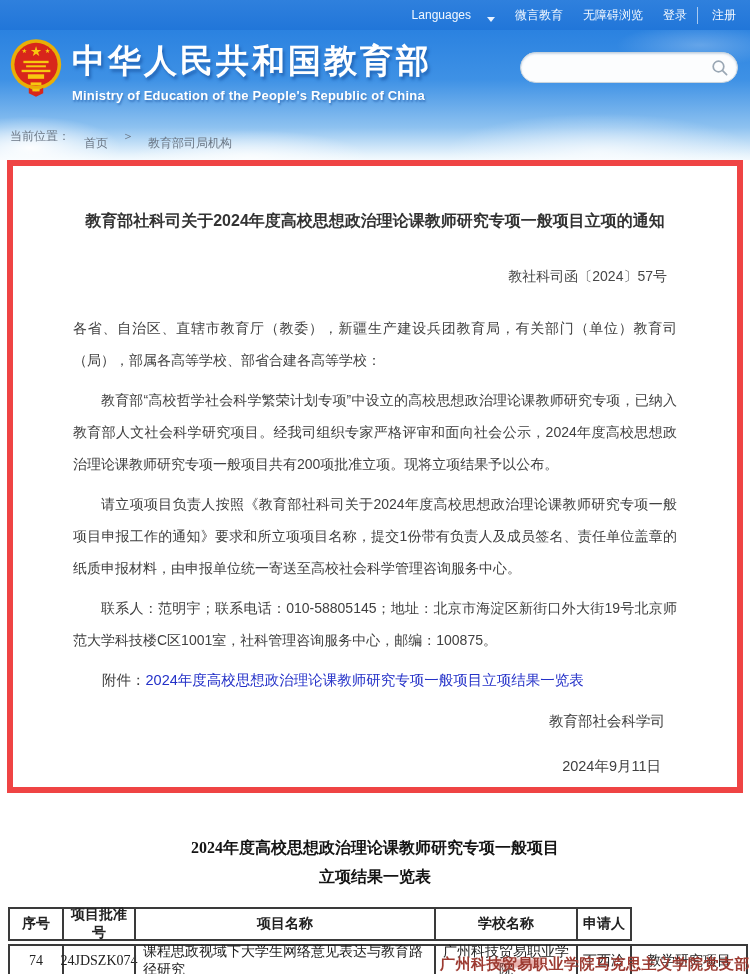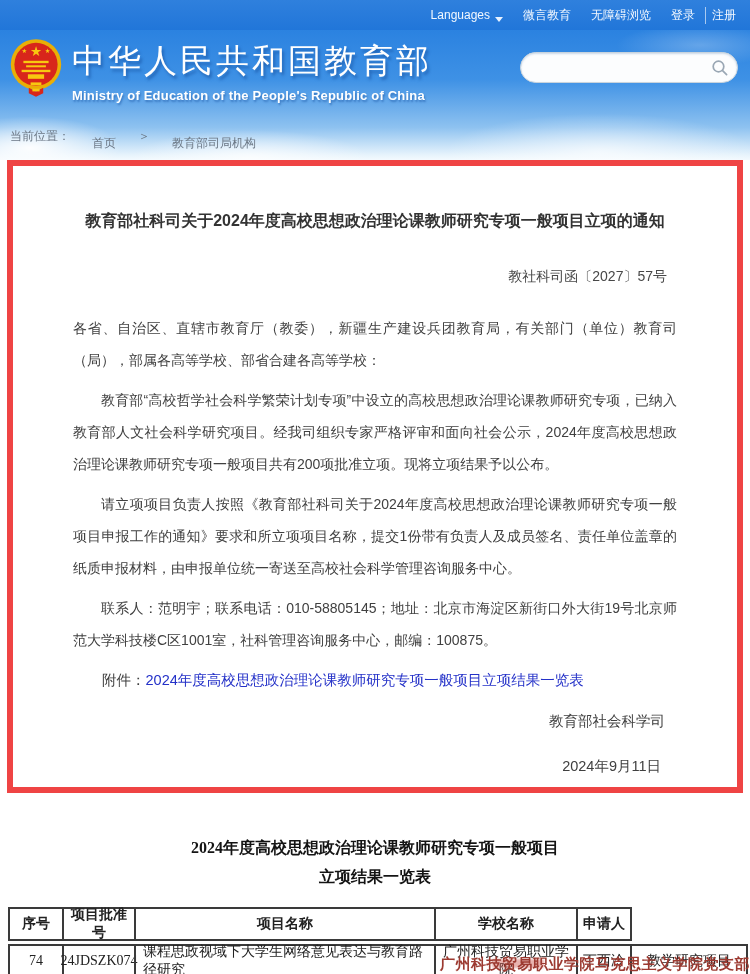--- a/index.html
+++ b/index.html
@@ -8,63 +8,63 @@
     width:750px; height:974px; overflow:hidden; position:relative;
     background:#ffffff;
     font-family:"Liberation Sans","DejaVu Sans",sans-serif;
   }
   
   .topbar {
     height:30px; background:linear-gradient(180deg,#2f80dd,#2176d9);
     display:flex; justify-content:flex-end; align-items:center;
     padding-right:14px; gap:20px; color:#f2f8ff; font-size:12px;
   }
-  .topbar .tb-item { cursor:pointer; display:flex; align-items:flex-end; gap:5px; }
+  .topbar .tb-item { cursor:pointer; display:flex; align-items:flex-end; gap:16px; }
   .caret {
     width:0; height:0; border-left:4px solid transparent; border-right:4px solid transparent;
     border-top:5px solid #e8f2ff; display:inline-block;
   }
   .tb-auth { display:flex; align-items:center; }
-  .tb-auth .tb-item + .tb-item { border-left:1px solid rgba(255,255,255,.6); padding-left:6px; margin-left:10px; }
+  .tb-auth .tb-item + .tb-item { border-left:1px solid rgba(255,255,255,.6); padding-left:14px; margin-left:10px; }
   
   .hero {
     position:relative; height:130px;
     background:
       radial-gradient(ellipse 130px 45px at 30px 118px, rgba(255,255,255,.95), rgba(255,255,255,0) 70%),
       radial-gradient(ellipse 170px 40px at 250px 128px, rgba(255,255,255,.75), rgba(255,255,255,0) 70%),
       radial-gradient(ellipse 220px 55px at 600px 122px, rgba(255,255,255,.65), rgba(255,255,255,0) 70%),
       radial-gradient(ellipse 120px 30px at 700px 15px, rgba(255,255,255,.25), rgba(255,255,255,0) 70%),
       linear-gradient(180deg,#2b82e0 0%,#3e91e5 38%,#8ec2f0 75%,#e6f3fc 96%,#f3fafe 100%);
   }
   .logo-wrap { position:absolute; left:9px; top:7px; display:flex; align-items:flex-start; cursor:pointer; }
   .emblem { width:54px; height:62px; }
   .site-title {
     position:absolute; left:72px; top:9px; color:#ffffff;
   }
   .site-title .cn {
-    font-size:33px; font-weight:normal; letter-spacing:3px;
+    font-size:33px; font-weight:bold; letter-spacing:3px;
     text-shadow:2px 3px 3px rgba(23,82,160,.65);
   }
   .site-title .en {
     margin-top:4px; font-size:13px; font-weight:bold; letter-spacing:.2px;
     text-shadow:1px 2px 2px rgba(23,82,160,.55);
   }
   .searchbox {
     position:absolute; right:12px; top:22px; width:218px; height:31px;
     background:#fcfdfe; border:1px solid #c9d4dd; border-radius:16px;
     display:flex; align-items:center; padding:0 8px 0 14px;
     box-shadow:0 1px 2px rgba(60,110,170,.25) inset;
   }
   .searchbox input {
     flex:1; border:none; outline:none; background:transparent; font-size:13px; color:#333;
   }
   .search-btn { width:20px; height:20px; cursor:pointer; display:flex; align-items:center; justify-content:center; }
   .breadcrumb {
     position:absolute; left:10px; bottom:8px; font-size:12px; color:#6b7785;
-    display:flex; gap:22px; align-items:center;
+    display:flex; gap:14px; align-items:center;
   }
   .breadcrumb .bc-link { cursor:pointer;margin-top:15px; }
   
   .card {
     margin:0 7px; height:633px; background:#ffffff;
     border:6px solid #ef4444; padding:44px 60px 12px 60px;
   }
   .notice-title {
     text-align:center; font-size:16px; font-weight:bold; color:#333;
     white-space:nowrap; line-height:22px; margin-bottom:34px;
@@ -151,21 +151,21 @@
   <div class="breadcrumb">
     <span>当前位置：</span>
     <span class="bc-link">首页</span>
     <span>＞</span>
     <span class="bc-link">教育部司局机构</span>
   </div>
 </div>
 
 <div class="card">
   <div class="notice-title">教育部社科司关于2024年度高校思想政治理论课教师研究专项一般项目立项的通知</div>
-  <div class="doc-number">教社科司函〔2027〕57号</div>
+  <div class="doc-number">教社科司函〔2024〕57号</div>
   <p class="para">各省、自治区、直辖市教育厅（教委），新疆生产建设兵团教育局，有关部门（单位）教育司（局），部属各高等学校、部省合建各高等学校：</p>
   <p class="para indent">教育部“高校哲学社会科学繁荣计划专项”中设立的高校思想政治理论课教师研究专项，已纳入教育部人文社会科学研究项目。经我司组织专家严格评审和面向社会公示，2024年度高校思想政治理论课教师研究专项一般项目共有200项批准立项。现将立项结果予以公布。</p>
   <p class="para indent">请立项项目负责人按照《教育部社科司关于2024年度高校思想政治理论课教师研究专项一般项目申报工作的通知》要求和所立项项目名称，提交1份带有负责人及成员签名、责任单位盖章的纸质申报材料，由申报单位统一寄送至高校社会科学管理咨询服务中心。</p>
   <p class="para indent">联系人：范明宇；联系电话：010-58805145；地址：北京市海淀区新街口外大街19号北京师范大学科技楼C区1001室，社科管理咨询服务中心，邮编：100875。</p>
   <div class="attachment-line">
     <span>附件：</span><a>2024年度高校思想政治理论课教师研究专项一般项目立项结果一览表</a>
   </div>
   <div class="signer">教育部社会科学司</div>
   <div class="sign-date">2024年9月11日</div>
 </div>

